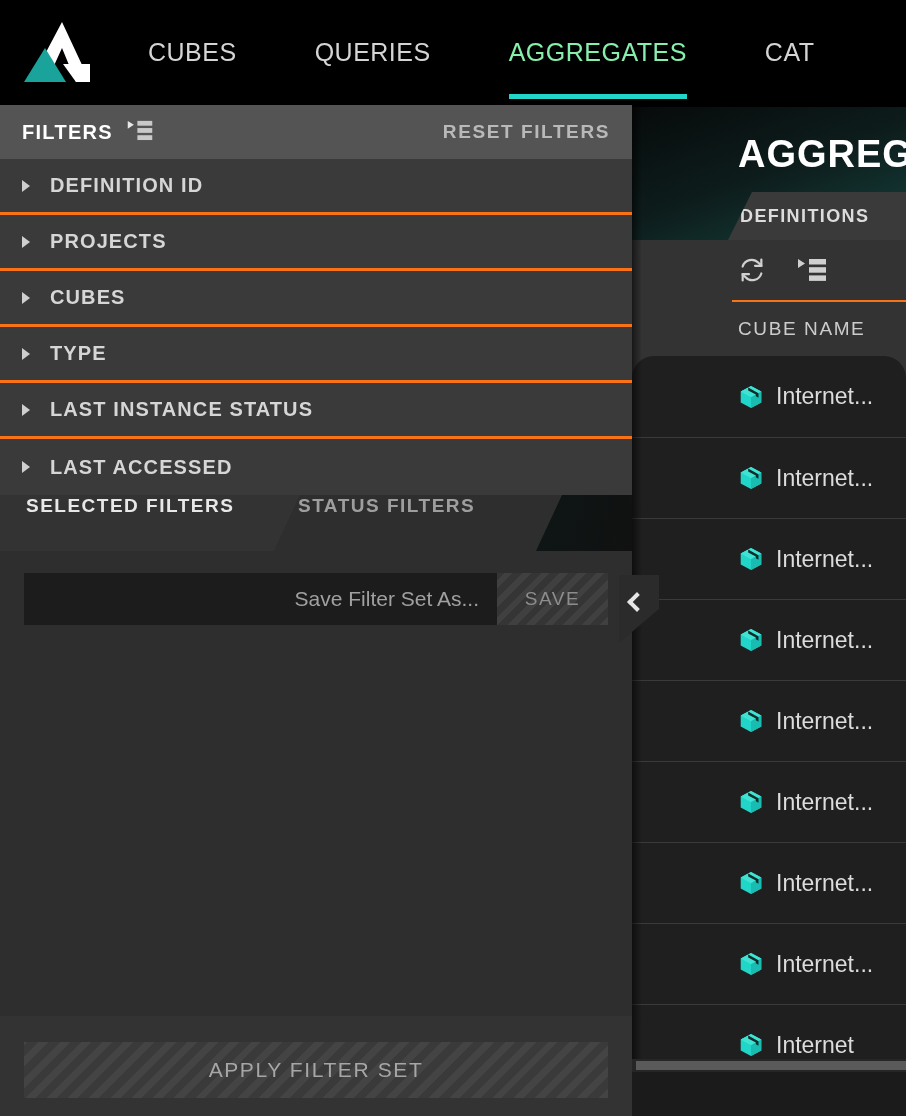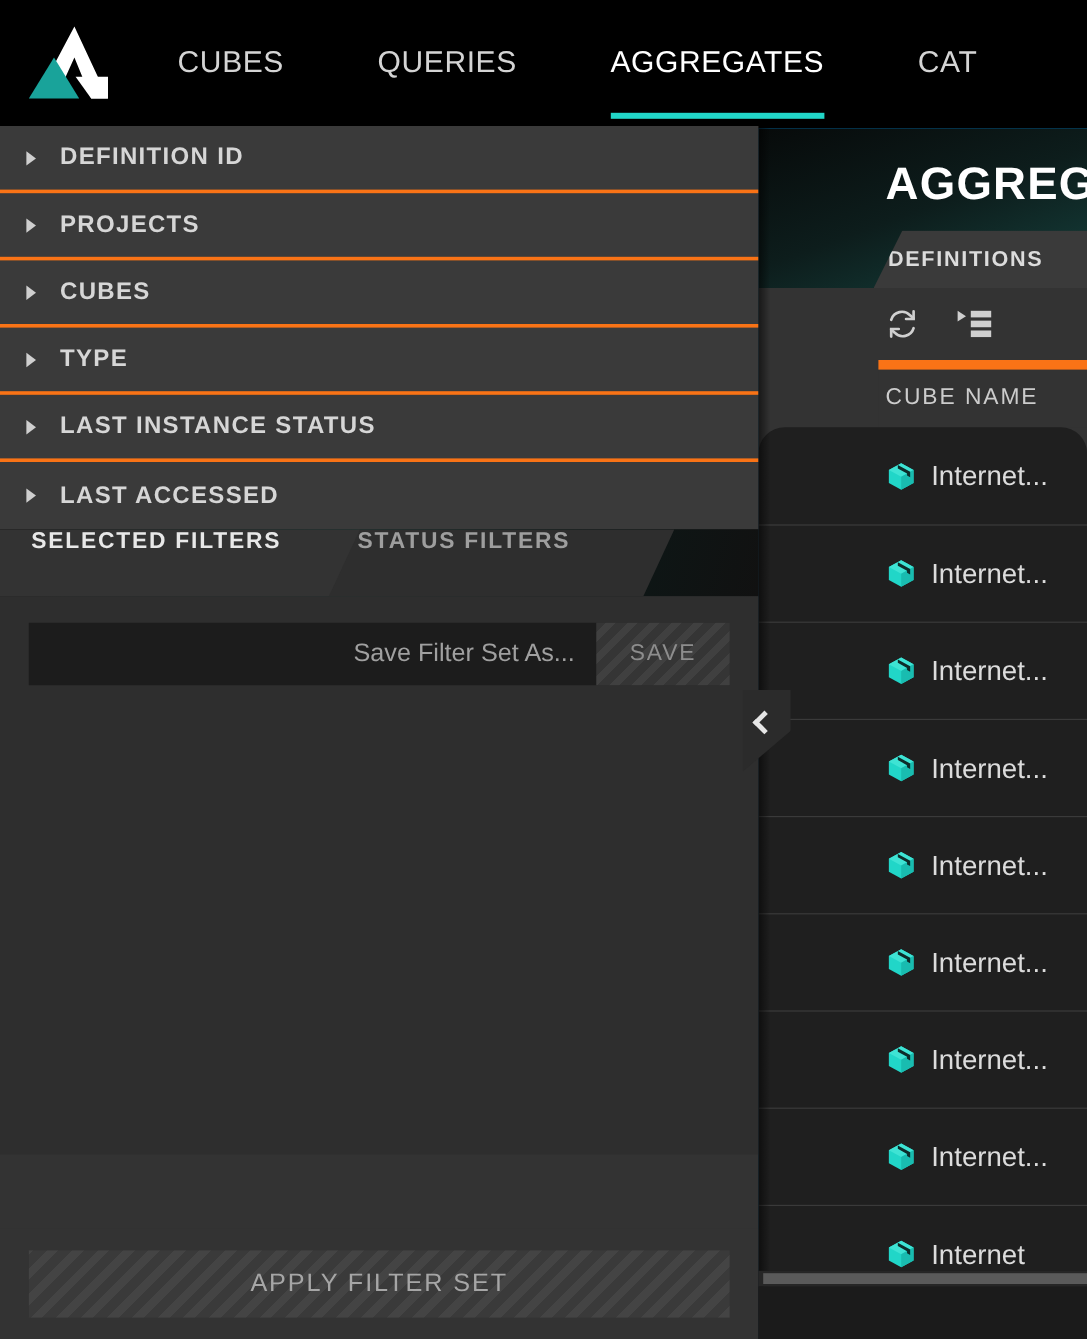--- a/index.html
+++ b/index.html
@@ -22,21 +22,21 @@
   .nav-items {
     position: absolute; left: 148px; top: 0; height: 105px;
     display: flex; align-items: center;
   }
   .nav-item {
     position: relative; height: 105px; display: flex; align-items: center;
     padding: 0 0; margin-right: 78px;
     color: #d4d4d4; font-size: 25px; letter-spacing: 0.5px;
     cursor: pointer; white-space: nowrap;
   }
-  .nav-item.active { color: #ffffff; }
+  .nav-item.active { color: #86efac; }
   .nav-item.active::after {
     content: ""; position: absolute; left: 0; right: 0; bottom: 6px;
     height: 5px; background: #21d6c8;
   }
 
   
   .filter-panel {
     position: absolute; left: 0; top: 105px; width: 632px; height: 1011px;
     background: #333333;
   }
@@ -161,21 +161,21 @@
     cursor: pointer;
   }
   .main-panel {
     position: absolute; left: 0; top: 133px; width: 274px; height: 878px;
     background: #333333;
   }
   .toolbar { height: 60px; display: flex; align-items: center; padding-left: 106px; gap: 30px; }
   .tb-icon { cursor: pointer; display: inline-flex; }
 
   .table-head {
-    height: 56px; border-top: 8px solid #f97316; margin-left: 100px;
+    height: 56px; border-top: 2px solid #f97316; margin-left: 100px;
     display: flex; align-items: center; padding-left: 6px;
     background: #333333;
   }
   .col-cube-name {
     color: #cccccc; font-size: 19px; letter-spacing: 1.6px; white-space: nowrap;
   }
 
   .table-body { background: #1f1f1f; height: 762px; position: relative; overflow: hidden; border-radius: 22px; }
   .cube-row {
     height: 81px; display: flex; align-items: center;
@@ -371,20 +371,32 @@
       </div>
     </div>
   </div>
 
   <div class="bottom-strip"></div>
   <div class="hscroll-track"></div>
   <div class="hscroll"></div>
 
   <div class="filter-panel">
 
+    <div class="filters-header">
+      <span class="filters-title">FILTERS</span>
+      <span class="list-icon">
+        <svg width="28" height="23" viewBox="0 0 32 26">
+          <polygon points="2,2 9,6.5 2,11" fill="#e8e8e8"></polygon>
+          <rect x="13" y="2" width="17" height="5.5" fill="#c9c9c9"></rect>
+          <rect x="13" y="10.2" width="17" height="5.5" fill="#c9c9c9"></rect>
+          <rect x="13" y="18.4" width="17" height="5.5" fill="#c9c9c9"></rect>
+        </svg>
+      </span>
+      <span class="reset-filters">RESET FILTERS</span>
+    </div>
 
     <div class="filter-rows">
       <div class="filter-row">
         <span class="caret"></span>
         <span class="filter-label">DEFINITION ID</span>
       </div>
       <div class="filter-row">
         <span class="caret"></span>
         <span class="filter-label">PROJECTS</span>
       </div>

